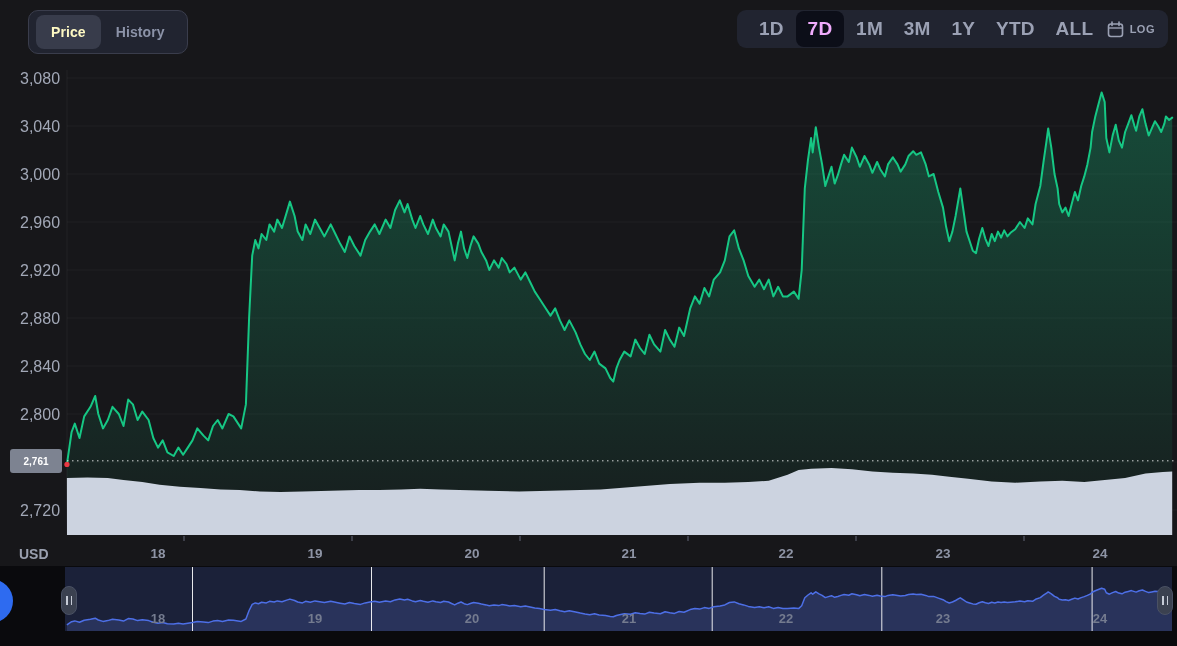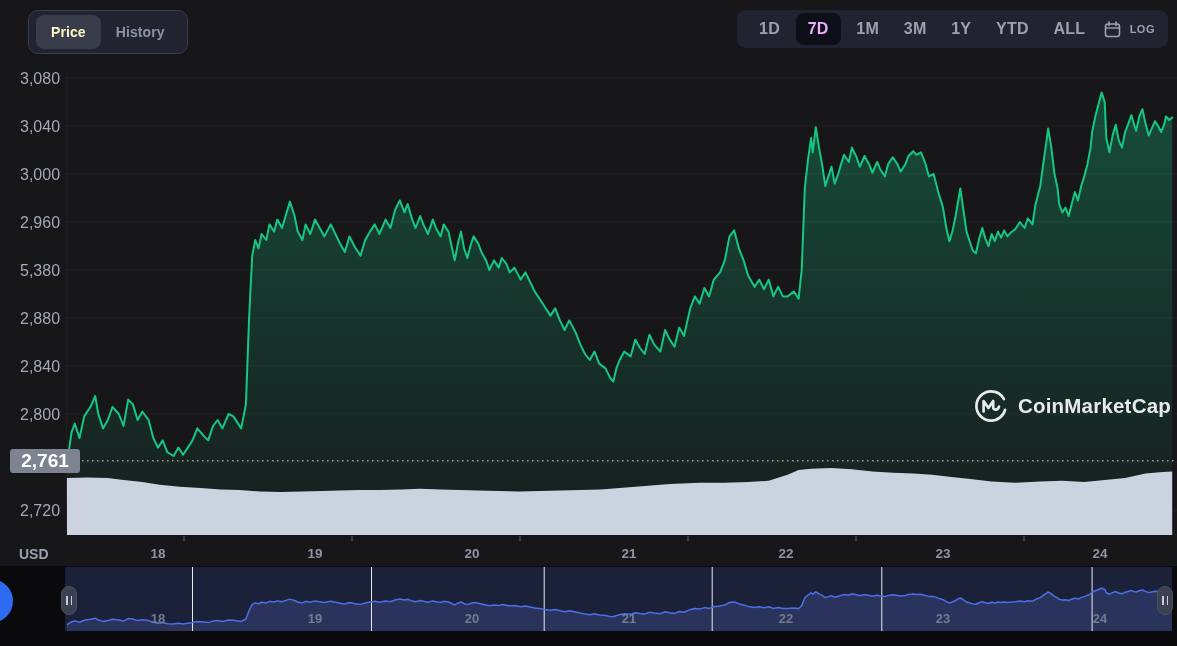--- a/index.html
+++ b/index.html
@@ -11,32 +11,32 @@
   
   .tabbar{position:absolute;left:28px;top:10px;height:44px;display:flex;align-items:center;
     background:#212430;border:1px solid #3a3d4c;border-radius:10px;padding:0 7px;}
   .tab{padding:9px 15px;border-radius:8px;font-size:14px;font-weight:600;color:#8c93a8;
     cursor:pointer;white-space:nowrap;letter-spacing:.1px;}
   .tab.sel{background:#383c4b;color:#fef9c3;}
 
   
   .rangebar{position:absolute;left:737px;top:10px;width:431px;height:38px;display:flex;align-items:center;
     justify-content:space-between;background:#212430;border-radius:9px;padding:0 13px;}
-  .rbtn{padding:7px 9px;border-radius:8px;font-size:16px;font-weight:700;color:#9ba1b4;
+  .rbtn{padding:7px 9px;border-radius:8px;font-size:19px;font-weight:700;color:#9ba1b4;
     cursor:pointer;letter-spacing:.3px;}
   .rbtn.sel{background:#0c0e18;color:#f0abfc;padding:7px 12px;}
   .cal{width:22px;height:22px;display:flex;align-items:center;justify-content:center;cursor:pointer;}
   .logbtn{font-size:11px;font-weight:700;color:#9ba1b4;letter-spacing:.5px;cursor:pointer;}
 
   
   .ylab{position:absolute;width:62px;text-align:left;font-size:16px;color:#a2a8b7;font-weight:500;margin-left:20px;}
   .xlab{position:absolute;top:546px;transform:translateX(-50%);font-size:13.5px;font-weight:700;color:#8e94a5;}
   .usd{position:absolute;left:19px;top:546px;font-size:14px;font-weight:700;color:#9aa0af;}
-  .price-tag{position:absolute;left:10px;top:449px;width:70px;height:24px;background:#7d8391;border-radius:3px;
-    color:#ffffff;font-size:19px;font-weight:700;display:flex;align-items:center;justify-content:center;}
+  .price-tag{position:absolute;left:10px;top:449px;width:52px;height:24px;background:#7d8391;border-radius:3px;
+    color:#ffffff;font-size:10px;font-weight:700;display:flex;align-items:center;justify-content:center;}
 
   
   .watermark{position:absolute;left:973px;top:388px;display:flex;align-items:center;gap:9px;opacity:.97;}
   .watermark .wmtext{font-size:20.5px;font-weight:600;color:#eef0f4;letter-spacing:.2px;}
 
   
   .bottomblack{position:absolute;left:0;top:566px;width:1177px;height:80px;background:#0a0a0d;}
   .navigator{position:absolute;left:65px;top:567px;width:1107px;height:64px;background:#1b2139;overflow:hidden;}
   .navlab{position:absolute;bottom:5px;transform:translateX(-50%);font-size:13px;font-weight:700;color:#747b8f;}
   .handle{position:absolute;top:586px;width:16px;height:29px;background:#3b4150;border:1px solid #4a5164;
@@ -103,46 +103,39 @@
         </svg>
       </div>
       <div class="logbtn">LOG</div>
     </div>
 
   <div id="yaxis">
       <div class="ylab" style="top: 70px;">3,080</div>
       <div class="ylab" style="top: 118px;">3,040</div>
       <div class="ylab" style="top: 166px;">3,000</div>
       <div class="ylab" style="top: 214px;">2,960</div>
-      <div class="ylab" style="top: 262px;">5,380</div>
+      <div class="ylab" style="top: 262px;">2,920</div>
       <div class="ylab" style="top: 310px;">2,880</div>
       <div class="ylab" style="top: 358px;">2,840</div>
       <div class="ylab" style="top: 406px;">2,800</div>
       <div class="ylab" style="top: 502px;">2,720</div>
     </div>
   <div class="price-tag">2,761</div>
   <div class="usd">USD</div>
 
   <div id="xaxis">
       <div class="xlab" style="left: 158px;">18</div>
       <div class="xlab" style="left: 315px;">19</div>
       <div class="xlab" style="left: 472px;">20</div>
       <div class="xlab" style="left: 629px;">21</div>
       <div class="xlab" style="left: 786px;">22</div>
       <div class="xlab" style="left: 943px;">23</div>
       <div class="xlab" style="left: 1100px;">24</div>
     </div>
 
-  <div class="watermark">
-    <svg width="36" height="36" viewBox="0 0 36 36">
-      <circle cx="18" cy="18" r="14.6" fill="none" stroke="#eef0f4" stroke-width="2.7" stroke-dasharray="80 12" stroke-dashoffset="-4" stroke-linecap="round"></circle>
-      <path d="M10.6,23.5 V13 L15.4,20 L20.2,13 V19.2 c0,3.4 4.6,3.4 5.8,-0.6" fill="none" stroke="#eef0f4" stroke-width="2.7" stroke-linecap="round" stroke-linejoin="round"></path>
-    </svg>
-    <span class="wmtext">CoinMarketCap</span>
-  </div>
 
   <div class="bottomblack"></div>
   <div class="navigator" id="navigator">
     <svg id="nav-svg" width="1107" height="64">
         <path d="M2,64 L1.9,57.9 L6.6,54.7 L9.8,53.9 L14.5,55.3 L19.2,53.2 L25.5,52.3 L30.2,51.2 L33.3,53.0 L38.0,54.4 L42.8,53.6 L47.5,52.3 L53.8,53.0 L58.5,54.1 L63.2,51.6 L67.9,52.0 L72.6,53.6 L77.3,52.7 L83.6,53.6 L88.3,55.3 L93.0,56.3 L97.7,55.6 L102.4,56.7 L108.7,57.1 L113.4,56.3 L118.1,57.0 L122.8,56.3 L127.5,55.6 L132.3,54.4 L138.5,55.1 L143.2,55.6 L148.0,54.1 L152.7,53.6 L157.4,54.4 L163.6,53.0 L168.4,53.2 L173.1,53.9 L176.2,54.4 L180.9,52.0 L184.1,43.5 L187.2,37.4 L190.3,35.9 L193.5,36.7 L196.6,35.3 L201.3,35.9 L204.5,34.3 L209.2,35.0 L212.3,33.9 L217.0,34.7 L221.7,33.1 L224.9,32.1 L229.6,33.5 L232.7,35.0 L237.4,35.9 L240.6,34.3 L245.3,35.3 L250.0,33.9 L254.7,34.7 L259.4,35.5 L265.7,34.3 L270.4,35.3 L275.1,36.2 L279.8,37.0 L284.5,35.5 L289.3,36.5 L295.5,37.4 L300.2,35.9 L305.0,35.0 L309.7,34.3 L314.4,35.3 L320.6,33.9 L325.4,34.7 L330.1,32.9 L334.8,32.0 L339.5,33.1 L342.6,32.3 L347.3,33.9 L350.5,34.7 L355.2,33.5 L358.3,34.3 L363.0,35.3 L367.8,33.9 L370.9,34.7 L375.6,35.5 L378.7,34.3 L383.5,35.0 L386.6,36.5 L389.7,37.9 L392.9,36.2 L396.0,35.0 L399.1,36.7 L402.3,37.6 L405.4,36.5 L408.6,35.5 L413.3,36.2 L416.4,37.0 L421.1,37.9 L424.3,38.8 L429.0,37.9 L433.7,38.6 L436.8,37.6 L441.5,38.2 L444.7,39.0 L449.4,38.6 L455.7,39.8 L460.4,39.0 L465.1,40.0 L469.8,40.9 L474.5,41.6 L479.2,42.4 L485.5,43.3 L490.2,42.6 L494.9,43.8 L499.6,44.7 L504.3,43.8 L510.6,44.9 L515.3,46.1 L520.0,47.1 L524.8,47.7 L529.5,46.8 L534.2,48.0 L540.5,48.5 L545.2,49.4 L548.3,49.8 L551.4,48.5 L554.6,47.7 L559.3,46.8 L565.6,47.3 L570.3,45.7 L575.0,46.5 L579.7,47.1 L584.4,45.2 L589.1,46.1 L595.4,46.8 L600.1,44.7 L604.8,45.7 L609.5,46.4 L614.2,44.5 L619.0,45.3 L625.2,42.6 L629.9,41.4 L634.6,42.1 L639.4,40.6 L644.1,41.4 L648.8,39.8 L655.1,39.0 L659.8,37.9 L664.5,35.5 L669.2,34.9 L673.9,36.7 L678.6,37.9 L683.3,39.4 L689.6,40.5 L694.3,39.8 L699.0,40.7 L703.7,39.8 L708.4,41.4 L713.1,40.5 L717.9,41.4 L722.6,41.4 L728.9,40.9 L733.6,41.6 L736.7,38.8 L739.8,30.8 L743.0,28.0 L746.1,25.8 L747.7,27.2 L750.8,24.8 L754.0,26.8 L757.1,28.4 L760.3,30.6 L763.4,29.6 L766.5,28.7 L769.7,30.3 L772.8,29.5 L776.0,28.4 L779.1,27.5 L783.8,28.2 L786.9,26.8 L791.6,27.7 L794.8,28.7 L799.5,27.6 L804.2,28.4 L807.4,29.3 L812.1,28.2 L815.2,28.9 L819.9,29.6 L823.0,28.4 L827.8,27.7 L832.5,28.4 L835.6,29.1 L840.3,28.4 L843.5,27.6 L848.2,27.1 L851.3,27.5 L856.0,27.2 L860.7,28.4 L863.9,29.6 L868.6,29.4 L873.3,31.1 L878.0,32.7 L881.1,34.6 L884.3,36.0 L887.4,35.0 L890.6,33.5 L893.7,31.7 L895.3,30.8 L898.4,32.9 L901.5,35.0 L904.7,36.0 L907.8,36.9 L911.0,37.2 L914.1,35.7 L917.3,34.7 L920.4,35.7 L923.5,36.5 L926.7,35.3 L929.8,36.0 L933.0,35.0 L936.1,35.6 L939.2,34.9 L942.4,35.5 L945.5,35.2 L950.2,34.8 L954.9,34.1 L959.6,34.7 L962.8,33.7 L967.5,34.3 L970.6,32.3 L975.3,30.6 L978.5,28.2 L981.6,26.1 L983.2,24.9 L986.3,26.8 L989.5,29.4 L992.6,30.8 L994.2,32.3 L997.3,33.1 L1000.5,32.7 L1003.6,33.5 L1006.7,32.3 L1009.9,31.1 L1013.0,32.0 L1016.2,30.6 L1019.3,29.6 L1022.4,28.4 L1025.6,26.8 L1027.1,25.2 L1030.3,23.7 L1033.4,22.5 L1036.6,21.3 L1039.7,22.3 L1041.3,25.8 L1044.4,27.2 L1047.6,25.6 L1050.7,24.5 L1053.8,26.1 L1057.0,26.8 L1060.1,25.2 L1063.3,24.4 L1066.4,23.6 L1069.5,24.6 L1071.1,25.1 L1074.3,23.7 L1077.4,23.0 L1080.5,24.4 L1083.7,25.6 L1086.8,24.9 L1090.0,24.2 L1093.1,24.6 L1096.2,25.2 L1099.4,24.4 L1100.9,23.7 L1104.1,24.1 L1107.2,23.8 L1107.2,64 Z" fill="#29335b"></path>
         <line x1="127.5" x2="127.5" y1="0" y2="64" stroke="rgba(255,255,255,0.9)" stroke-width="1"></line>
         <line x1="306.5" x2="306.5" y1="0" y2="64" stroke="rgba(255,255,255,0.9)" stroke-width="1"></line>
         <line x1="479.2" x2="479.2" y1="0" y2="64" stroke="rgba(255,255,255,0.9)" stroke-width="1"></line>
         <line x1="647.2" x2="647.2" y1="0" y2="64" stroke="rgba(255,255,255,0.9)" stroke-width="1"></line>
         <line x1="816.8" x2="816.8" y1="0" y2="64" stroke="rgba(255,255,255,0.9)" stroke-width="1"></line>

